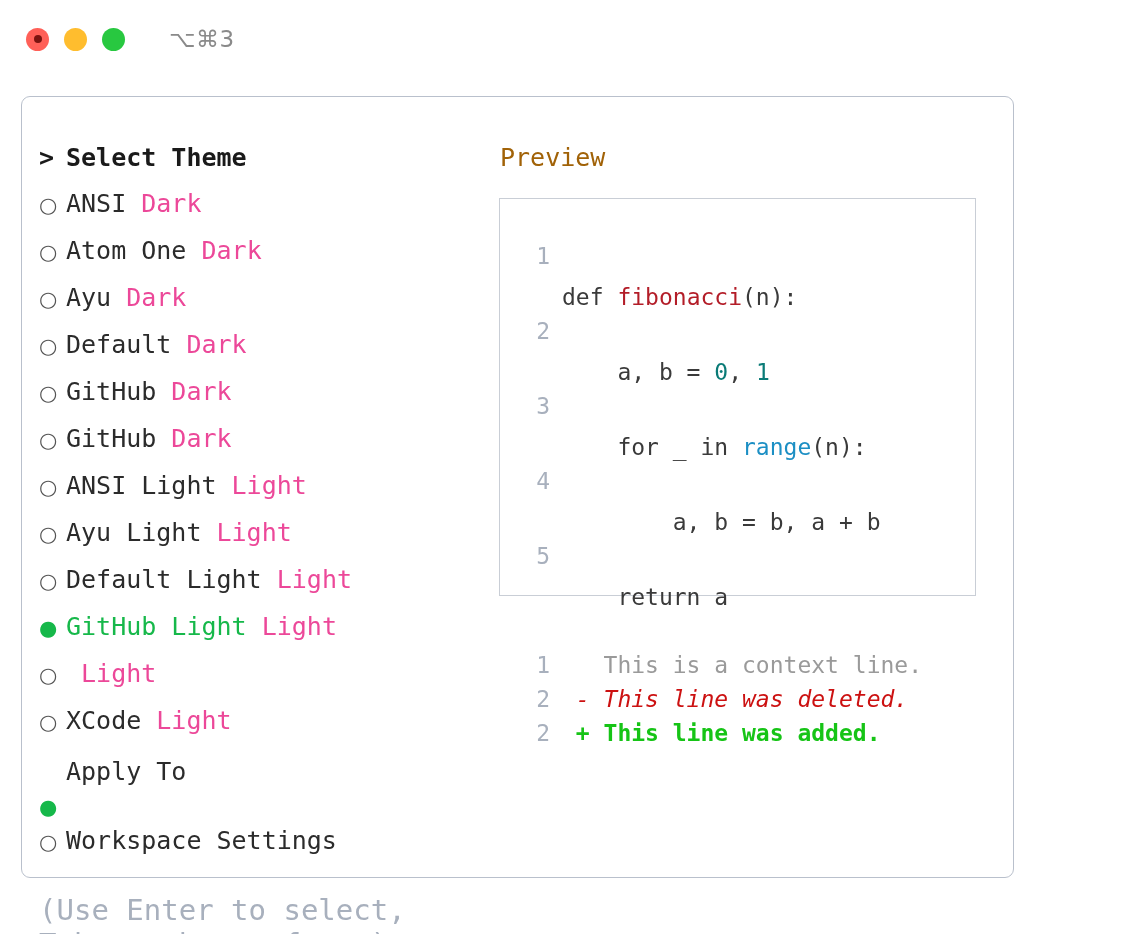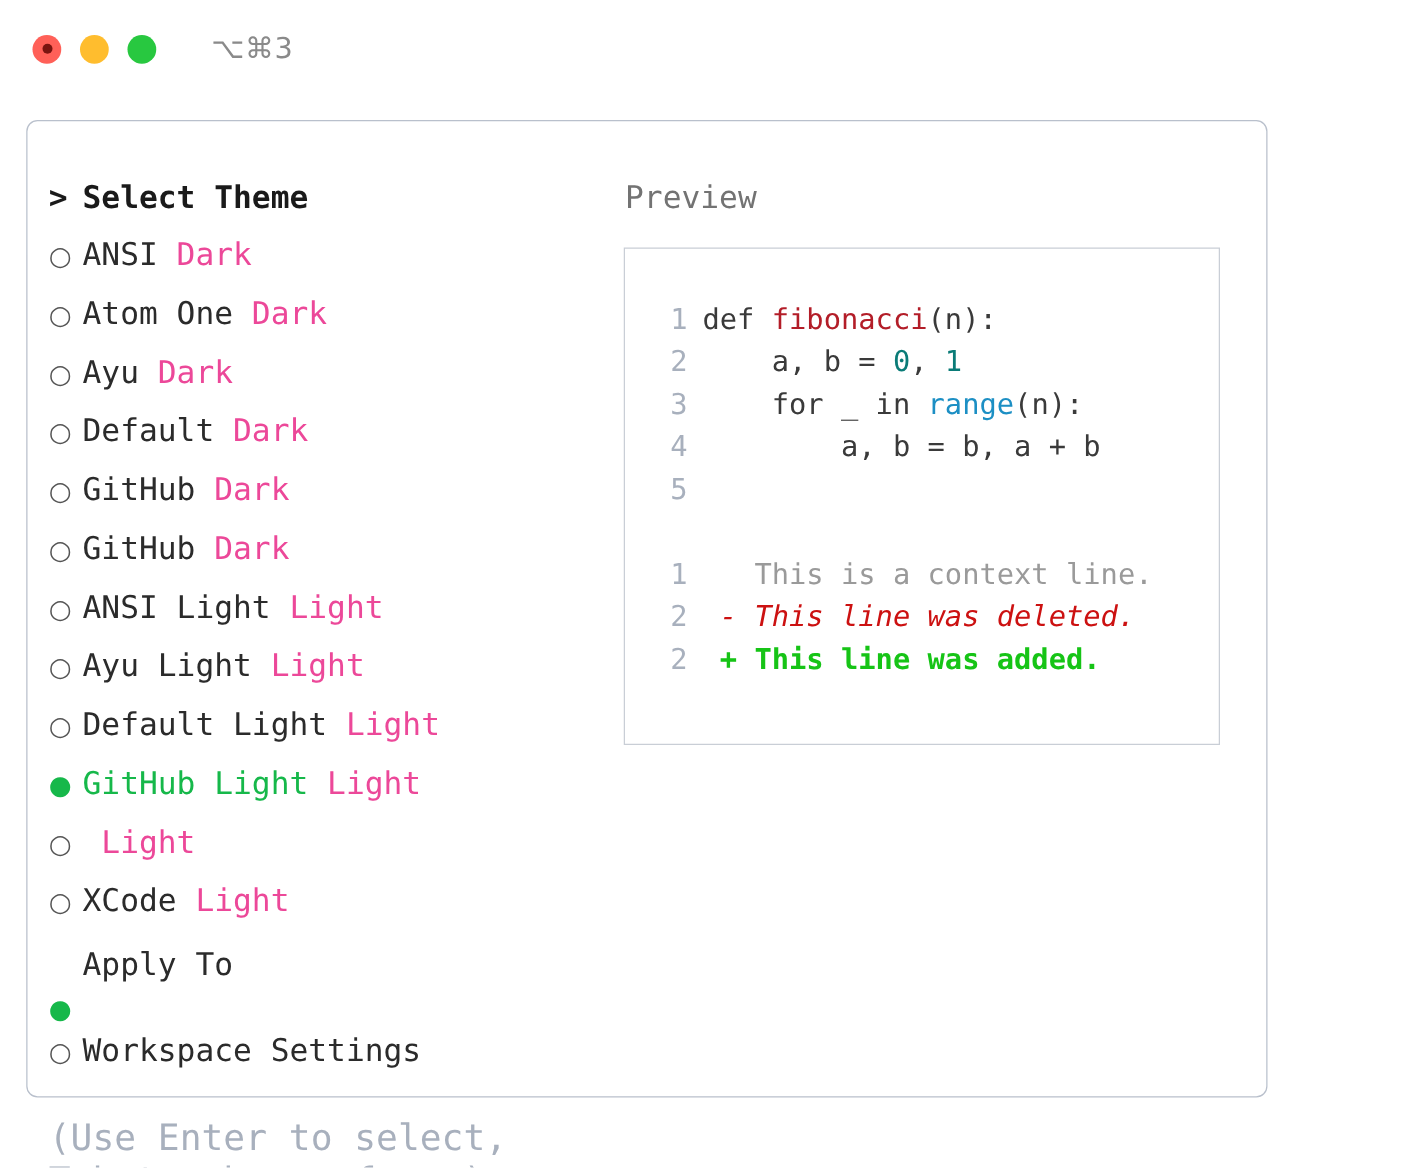--- a/index.html
+++ b/index.html
@@ -131,21 +131,21 @@
     font-size: 29px;
     color: #a8b0bd;
     line-height: 34px;
     width: 410px;
     white-space: pre-wrap;
   }
 
   
   .preview-title {
     font-size: 25px;
-    color: #737373;
+    color: #a16207;
     line-height: 34px;
     margin-left: 1px;
   }
   .preview-box {
     margin-top: 23px;
     width: 477px;
     height: 398px;
     border: 1.5px solid #c9ced6;
     box-sizing: border-box;
     background: #ffffff;
@@ -157,21 +157,21 @@
     line-height: 34px;
     white-space: pre;
   }
   .gutter {
     width: 30px;
     flex: none;
     color: #a8b0bd;
     text-align: right;
     padding-right: 12px;
   }
-  .code-text { color: #3a3a3a; }
+  .code-text { color: #3a3a3a; margin-top: 41px; }
 
   .tok-fn    { color: #b31d28; }
   .tok-num   { color: #0a7b77; }
   .tok-call  { color: #1c8fc4; }
   .tok-plain { color: #3a3a3a; }
 
   .diff-ctx { color: #9a9a9a; }
   .diff-del { color: #cc1111; font-style: italic; }
   .diff-add { color: #16c416; font-weight: bold; }
   .spacer-line { height: 34px; }
@@ -230,21 +230,21 @@
       </div>
 
       <div class="col-right">
         <div class="preview-title">Preview</div>
         <div class="preview-box">
           <div id="code-block">
               <div class="code-line"><span class="gutter">1</span><span class="code-text"><span class="tok-plain">def </span><span class="tok-fn">fibonacci</span><span class="tok-plain">(n):</span></span></div>
               <div class="code-line"><span class="gutter">2</span><span class="code-text"><span class="tok-plain">    a, b = </span><span class="tok-num">0</span><span class="tok-plain">, </span><span class="tok-num">1</span></span></div>
               <div class="code-line"><span class="gutter">3</span><span class="code-text"><span class="tok-plain">    for _ in </span><span class="tok-call">range</span><span class="tok-plain">(n):</span></span></div>
               <div class="code-line"><span class="gutter">4</span><span class="code-text"><span class="tok-plain">        a, b = b, a + b</span></span></div>
-              <div class="code-line"><span class="gutter">5</span></div>
+              <div class="code-line"><span class="gutter">5</span><span class="code-text"><span class="tok-plain">    return a</span></span></div>
             </div>
           <div class="spacer-line"></div>
           <div id="diff-block">
               <div class="code-line"><span class="gutter">1</span><span class="diff-ctx">   This is a context line.</span></div>
               <div class="code-line"><span class="gutter">2</span><span class="diff-del"> - This line was deleted.</span></div>
               <div class="code-line"><span class="gutter">2</span><span class="diff-add"> + This line was added.</span></div>
             </div>
         </div>
       </div>
 

